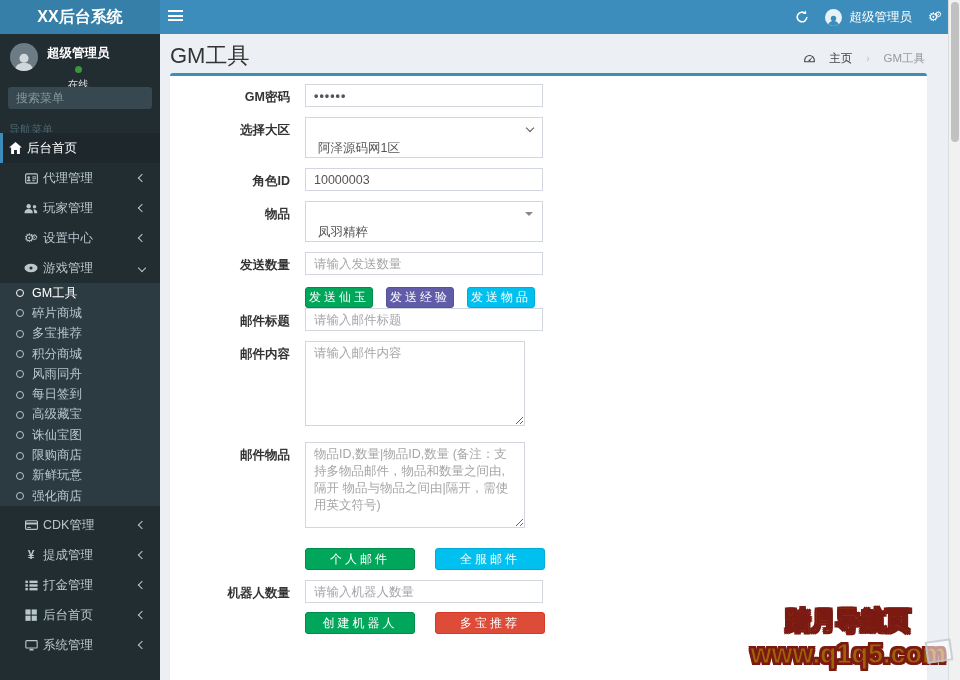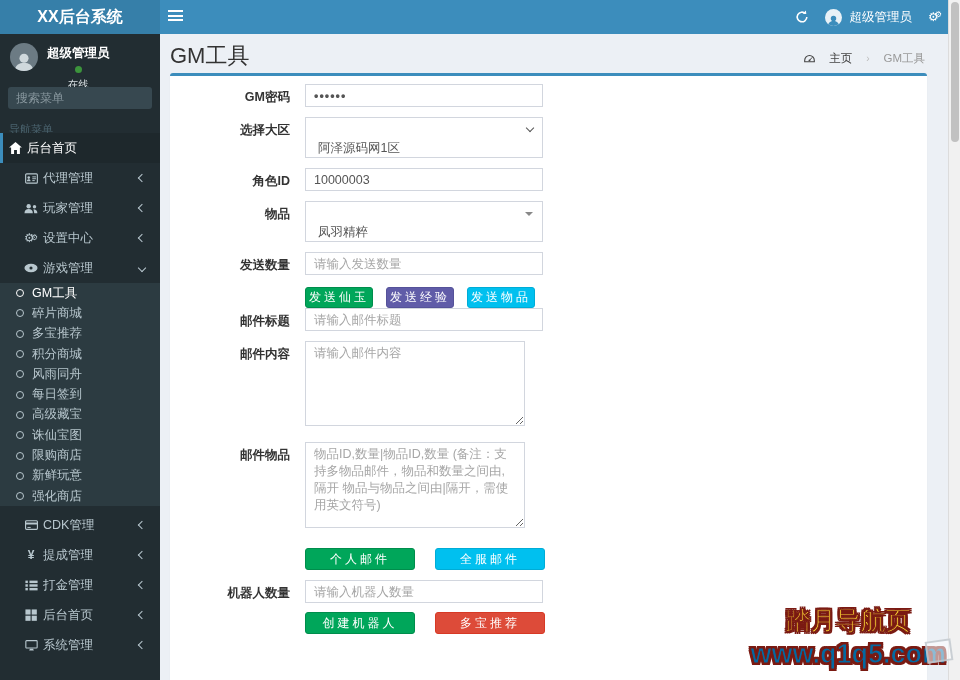--- a/index.html
+++ b/index.html
@@ -88,23 +88,23 @@
   .row-mute .btn { height:22px; }
   .row-mute .btn:first-child { width:109px; margin-right:11px; }
   .row-mute .btn:last-child { width:106px; }
   .row-mail { margin-top:16px; margin-bottom:10px; }
   .row-mail .btn, .row-robot .btn { width:110px; height:22px; margin-right:20px; }
   .row-robot { margin-top:9px; }
   .mb12 { margin-bottom:12px; }
 
   
   .watermark { position:absolute; right:14px; bottom:10px; text-align:center; pointer-events:none; }
-  .wm1 { font-size:25px; font-weight:normal; color:#ffd935; -webkit-text-stroke:1px #7a1a12;
+  .wm1 { font-size:25px; font-weight:bold; color:#ffd935; -webkit-text-stroke:1px #7a1a12;
          text-shadow:2px 2px 0 #7a1a12,-2px 2px 0 #7a1a12,2px -2px 0 #7a1a12,-2px -2px 0 #7a1a12,0 2px 0 #7a1a12,0 -2px 0 #7a1a12,2px 0 0 #7a1a12,-2px 0 0 #7a1a12; }
-  .wm2 { font-size:27px; font-weight:bold; color:#0369a1; -webkit-text-stroke:1px #7a1a12; margin-top:2px;
+  .wm2 { font-size:27px; font-weight:bold; color:#a16207; -webkit-text-stroke:1px #7a1a12; margin-top:2px;
          text-shadow:2px 2px 0 #7a1a12,-2px 2px 0 #7a1a12,2px -2px 0 #7a1a12,-2px -2px 0 #7a1a12,0 2px 0 #7a1a12,0 -2px 0 #7a1a12,2px 0 0 #7a1a12,-2px 0 0 #7a1a12; }
   .wm-cursor { position:absolute; right:-6px; bottom:8px; width:26px; height:22px; border:2px solid rgba(190,196,203,.8);
                background:rgba(255,255,255,.55); transform:rotate(-8deg); }
 
   svg { display:block; }
 </style>
 </head>
 <body>
 
 <div class="logo">XX后台系统</div>

